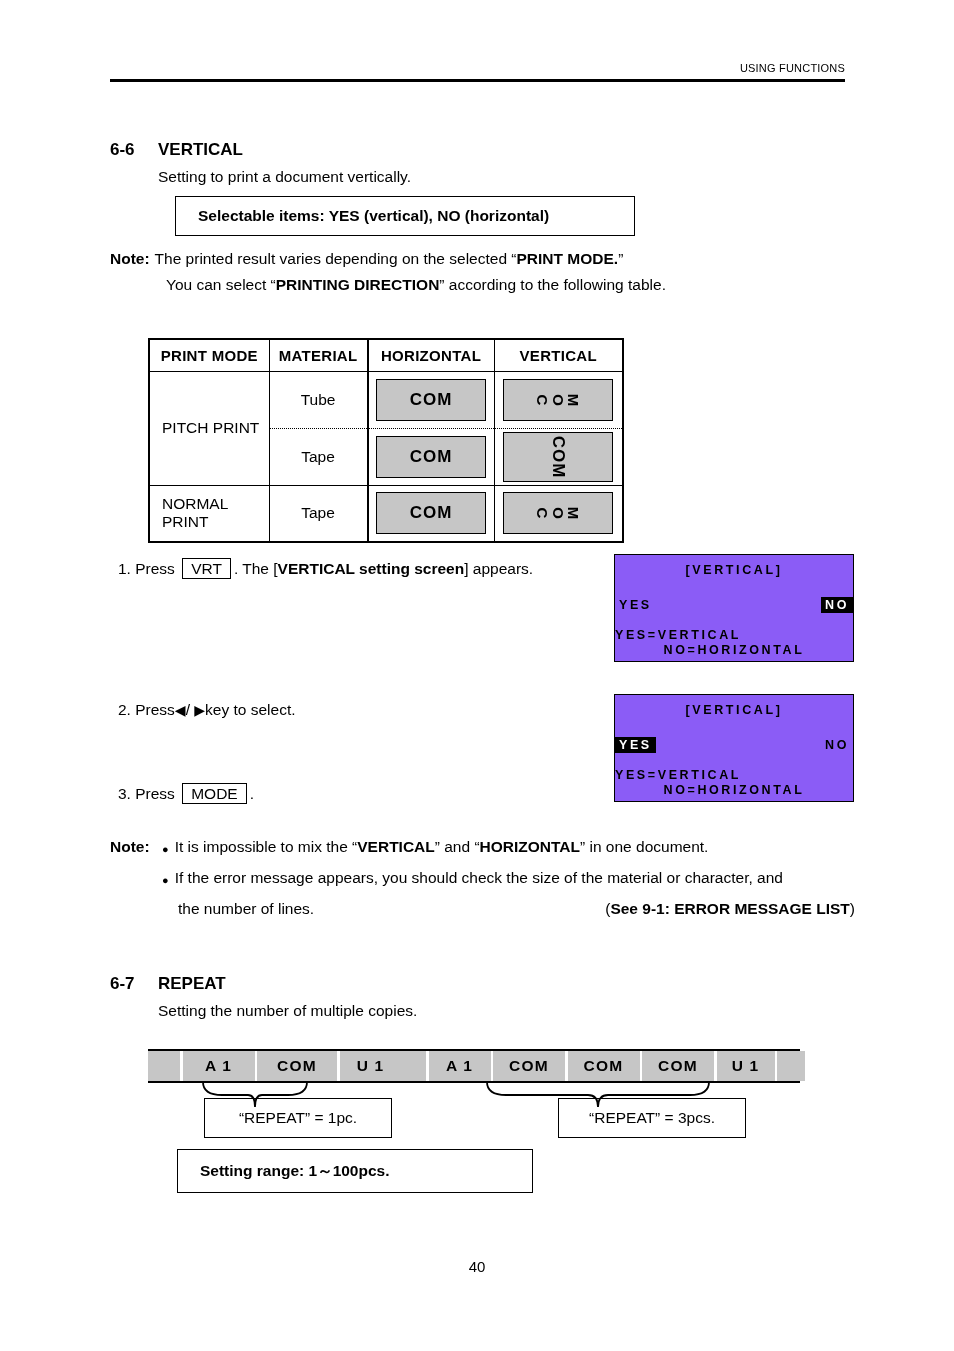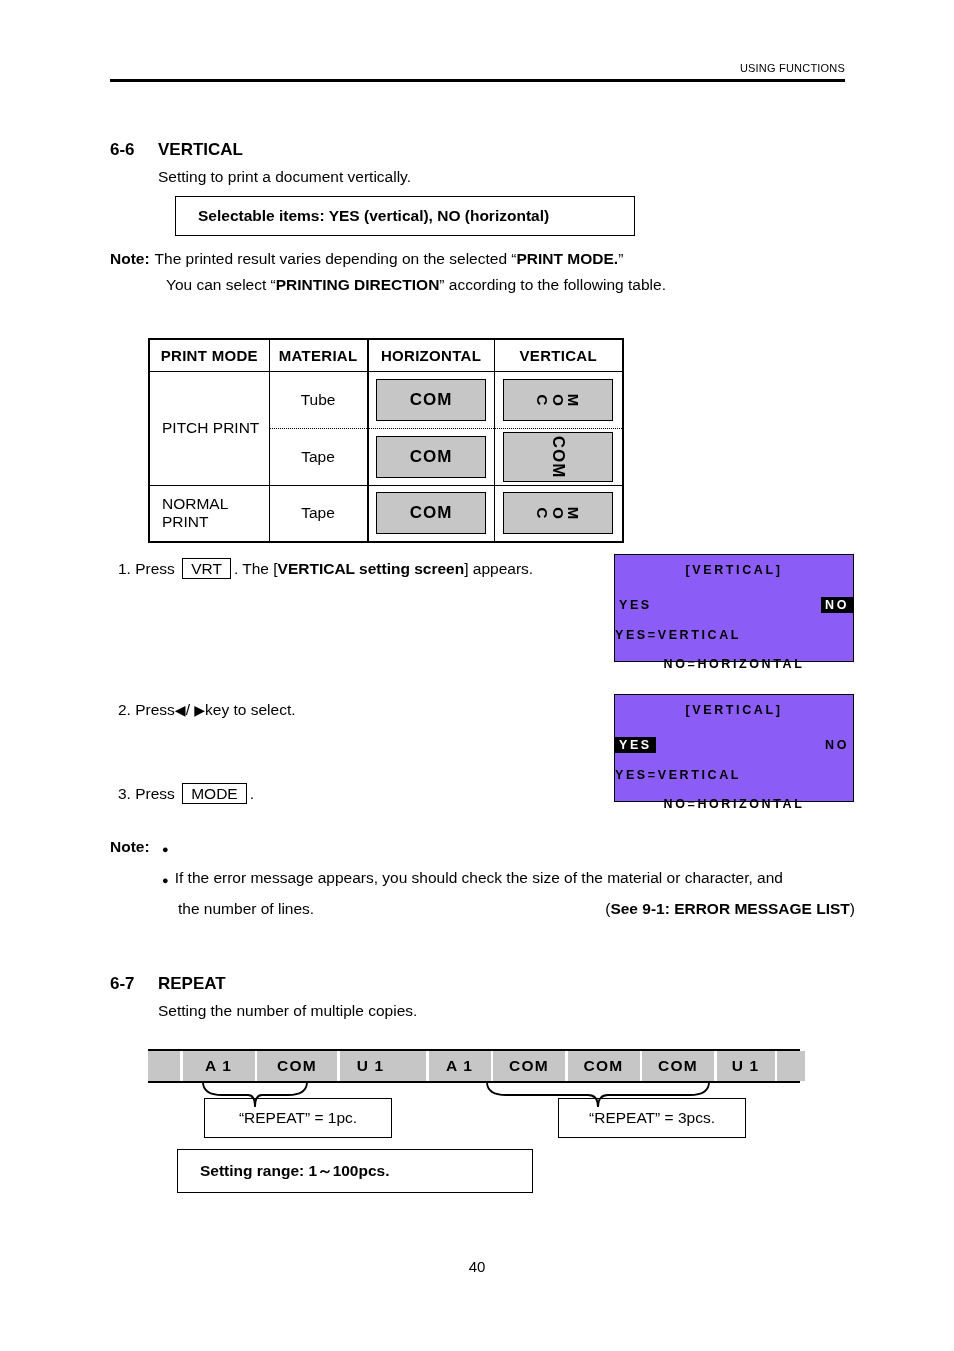--- a/index.html
+++ b/index.html
@@ -157,21 +157,21 @@
     letter-spacing: 2.6px;
   }
   .lcd .l-title { text-align: center; margin-top: 8px; }
   .lcd .l-choices {
     display: flex; justify-content: space-between; align-items: center;
     margin-top: 20px; 
   }
   .lcd .l-choices .opt { padding: 1px 4px; }
   .lcd .l-choices .opt.sel { background: #000; color: #fff; }
   .lcd .l-foot1 { text-align: left; margin-top: 15px; }
-  .lcd .l-foot2 { text-align: center; margin-top: 15px; }
+  .lcd .l-foot2 { text-align: center; margin-top: 1px; }
 
   
   .strip {
     position: absolute;
     height: 30px;
     display: flex;
     background: #ffffff;
     box-sizing: border-box;
   }
   .strip .seg {
@@ -317,20 +317,23 @@
     <span class="opt">NO</span>
   </div>
   <div class="l-foot1">YES=VERTICAL</div>
   <div class="l-foot2">NO=HORIZONTAL</div>
 </div>
 
 <div class="note-block" style="left:110px; top:838px; width:745px;">
   <div class="note-row">
     <span class="note-label" style="width:52px; display:inline-block;">Note:</span>
     <span class="bullet">●</span>
+    <span>
+      <span>It is impossible to mix the “</span><b>VERTICAL</b><span>” and “</span><b>HORIZONTAL</b><span>” in one document.</span>
+    </span>
   </div>
   <div class="note-row" style="margin-top:9px;">
     <span style="width:52px; display:inline-block;"></span>
     <span class="bullet">●</span>
     <span>If the error message appears, you should check the size of the material or character, and</span>
   </div>
   <div class="note-row" style="margin-top:9px; margin-left:68px; width:677px;">
     <span>the number of lines.</span>
     <span style="margin-left:auto;">
       <span>(</span><b>See 9-1: ERROR MESSAGE LIST</b><span>)</span>

